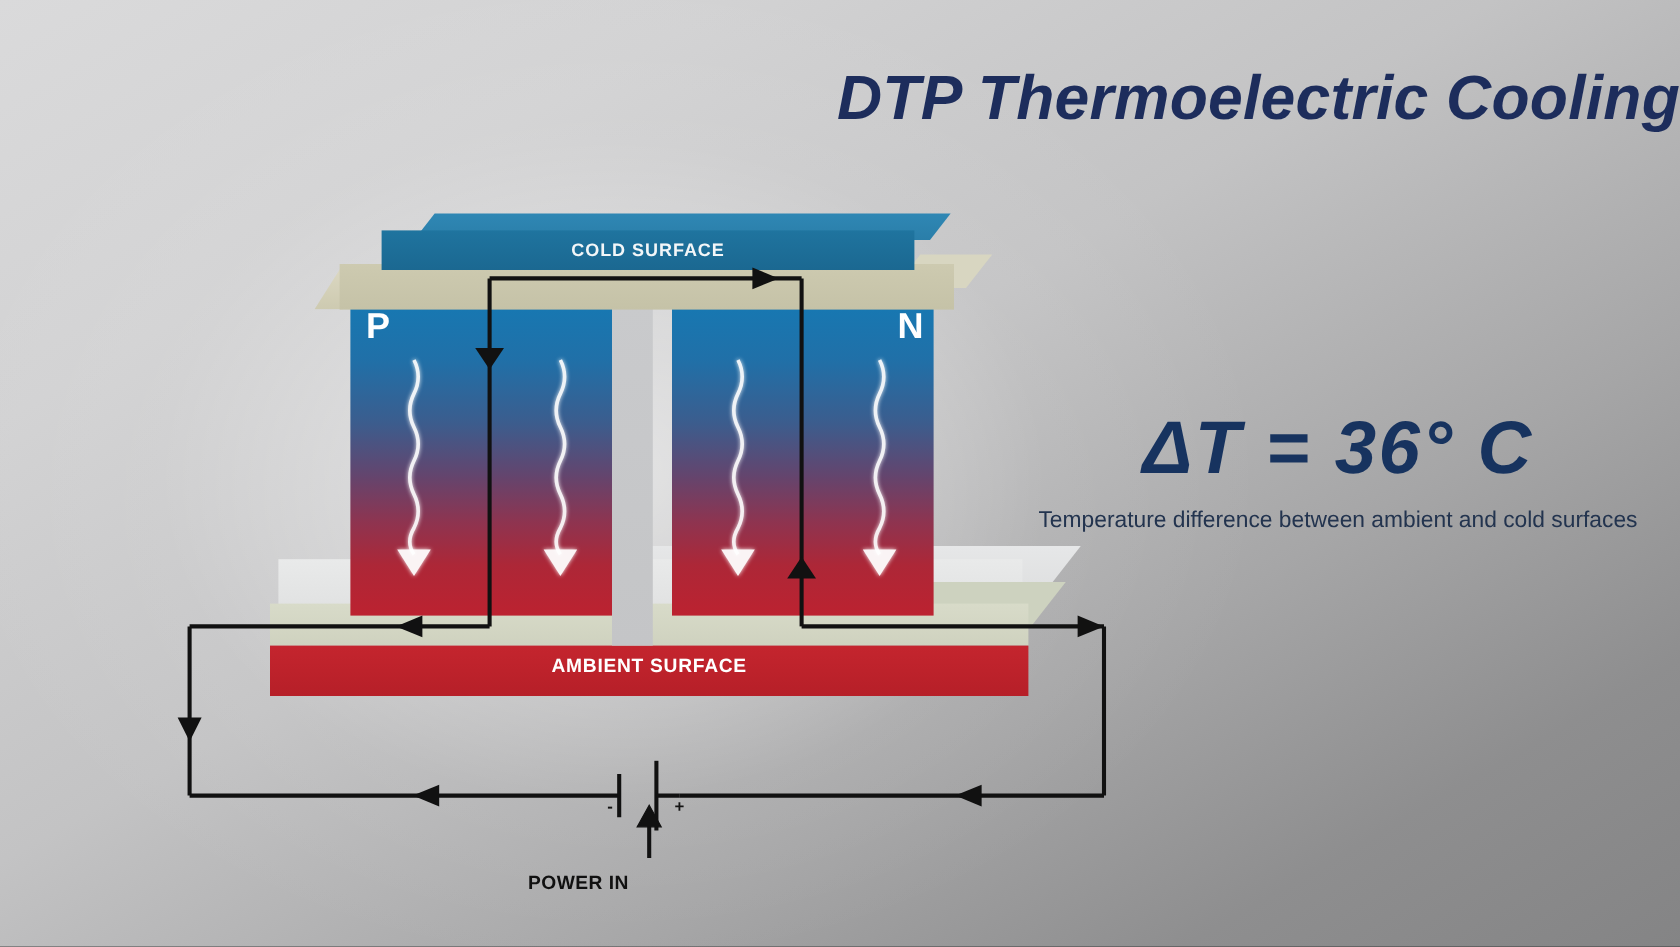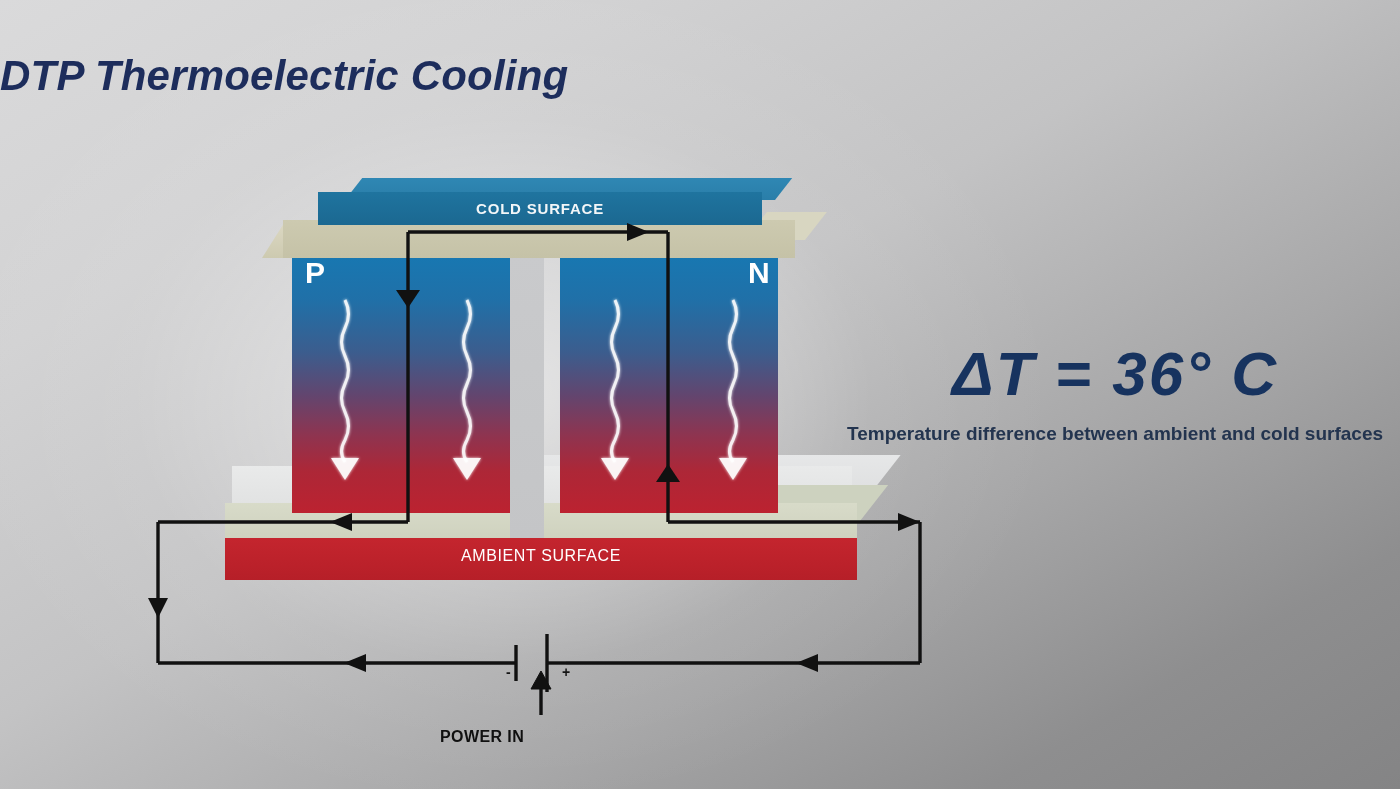--- a/index.html
+++ b/index.html
@@ -26,22 +26,22 @@
          #a6a6a7 68%,
          #8e8e8f 85%,
          #848485 100%);
   }
 
   
   #title {
     position: absolute;
     left: 0; right: 0;
     top: 52px;
-    text-align: left;
-    font-size: 42px;
+    text-align: right;
+    font-size: 52px;
     font-weight: bold;
     font-style: italic;
     letter-spacing: 0.2px;
     color: #1d2d5c;
   }
 
   
   #delta-t {
     position: absolute;
     left: 905px;
@@ -55,21 +55,21 @@
     letter-spacing: 2px;
     white-space: nowrap;
   }
   #delta-caption {
     position: absolute;
     left: 840px;
     top: 423px;
     width: 550px;
     text-align: center;
     font-size: 19px;
-    font-weight: 700;
+    font-weight: 400;
     color: #23344f;
     white-space: nowrap;
   }
 
   
   #device { position: absolute; left: 0; top: 0; width: 1400px; height: 789px; }
 
   .layer { position: absolute; }
 
   
@@ -106,21 +106,21 @@
     width: 632px; height: 42px;
     background: linear-gradient(180deg,#c4252e 0%, #b61f28 100%);
   }
   #ambient-label {
     position: absolute;
     left: 225px; top: 538px;
     width: 632px; height: 36px;
     display: flex; align-items: center; justify-content: center;
     color: #ffffff;
     font-size: 16px;
-    font-weight: normal;
+    font-weight: bold;
     letter-spacing: 0.6px;
   }
 
   
   #ceramic-top-top {
     left: 745px; top: 212px;
     width: 60px; height: 28px;
     background: #d8d6c1;
     transform: skewX(-38deg);
     transform-origin: bottom left;

